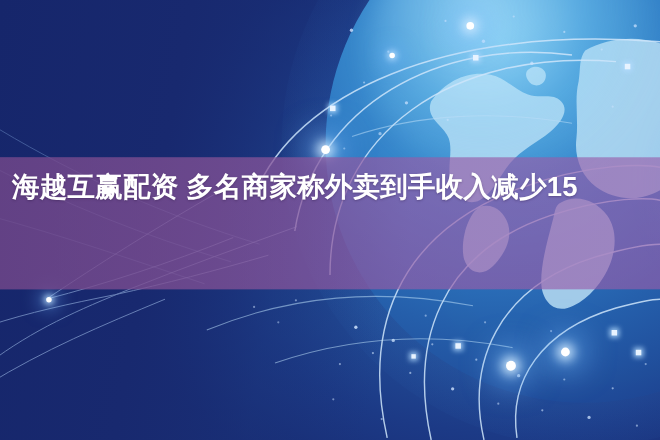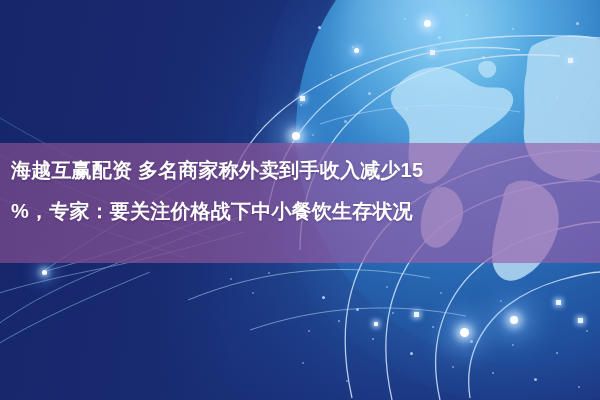--- a/index.html
+++ b/index.html
@@ -137,21 +137,21 @@
     background: linear-gradient(90deg, rgba(96,62,123,0.55) 0%, rgba(112,74,133,0.42) 34%, rgba(150,110,170,0.16) 62%, rgba(180,150,200,0.05) 100%);
   }
 
   
   .headline {
     position: absolute;
     left: 11px;
     top: 150px;
     width: 584px;
     color: #ffffff;
-    font-size: 20px;
+    font-size: 25px;
     font-weight: bold;
     line-height: 41px;
     letter-spacing: 0.2px;
     text-shadow: 0 1px 2px rgba(40,20,60,0.35);
     white-space: nowrap;
   }
   .hl-line { display: block; }
 </style>
 </head>
 <body>
@@ -289,16 +289,15 @@
     <span class="star" style="left:230px;top:278px;width:2px;height:2px;opacity:.5"></span>
     <span class="star" style="left:252px;top:292px;width:2px;height:2px;opacity:.45"></span>
     <span class="star" style="left:268px;top:272px;width:2px;height:2px;opacity:.5"></span>
   </div>
 
   <div class="band"></div>
   <div class="band-tint"></div>
 
   <div class="headline">
     <span class="hl-line">海越互赢配资 多名商家称外卖到手收入减少15</span>
-    <span class="hl-line">%，专家：要关注价格战下中小餐饮生存状况</span>
   </div>
 
 </div>
 
 </body></html>

